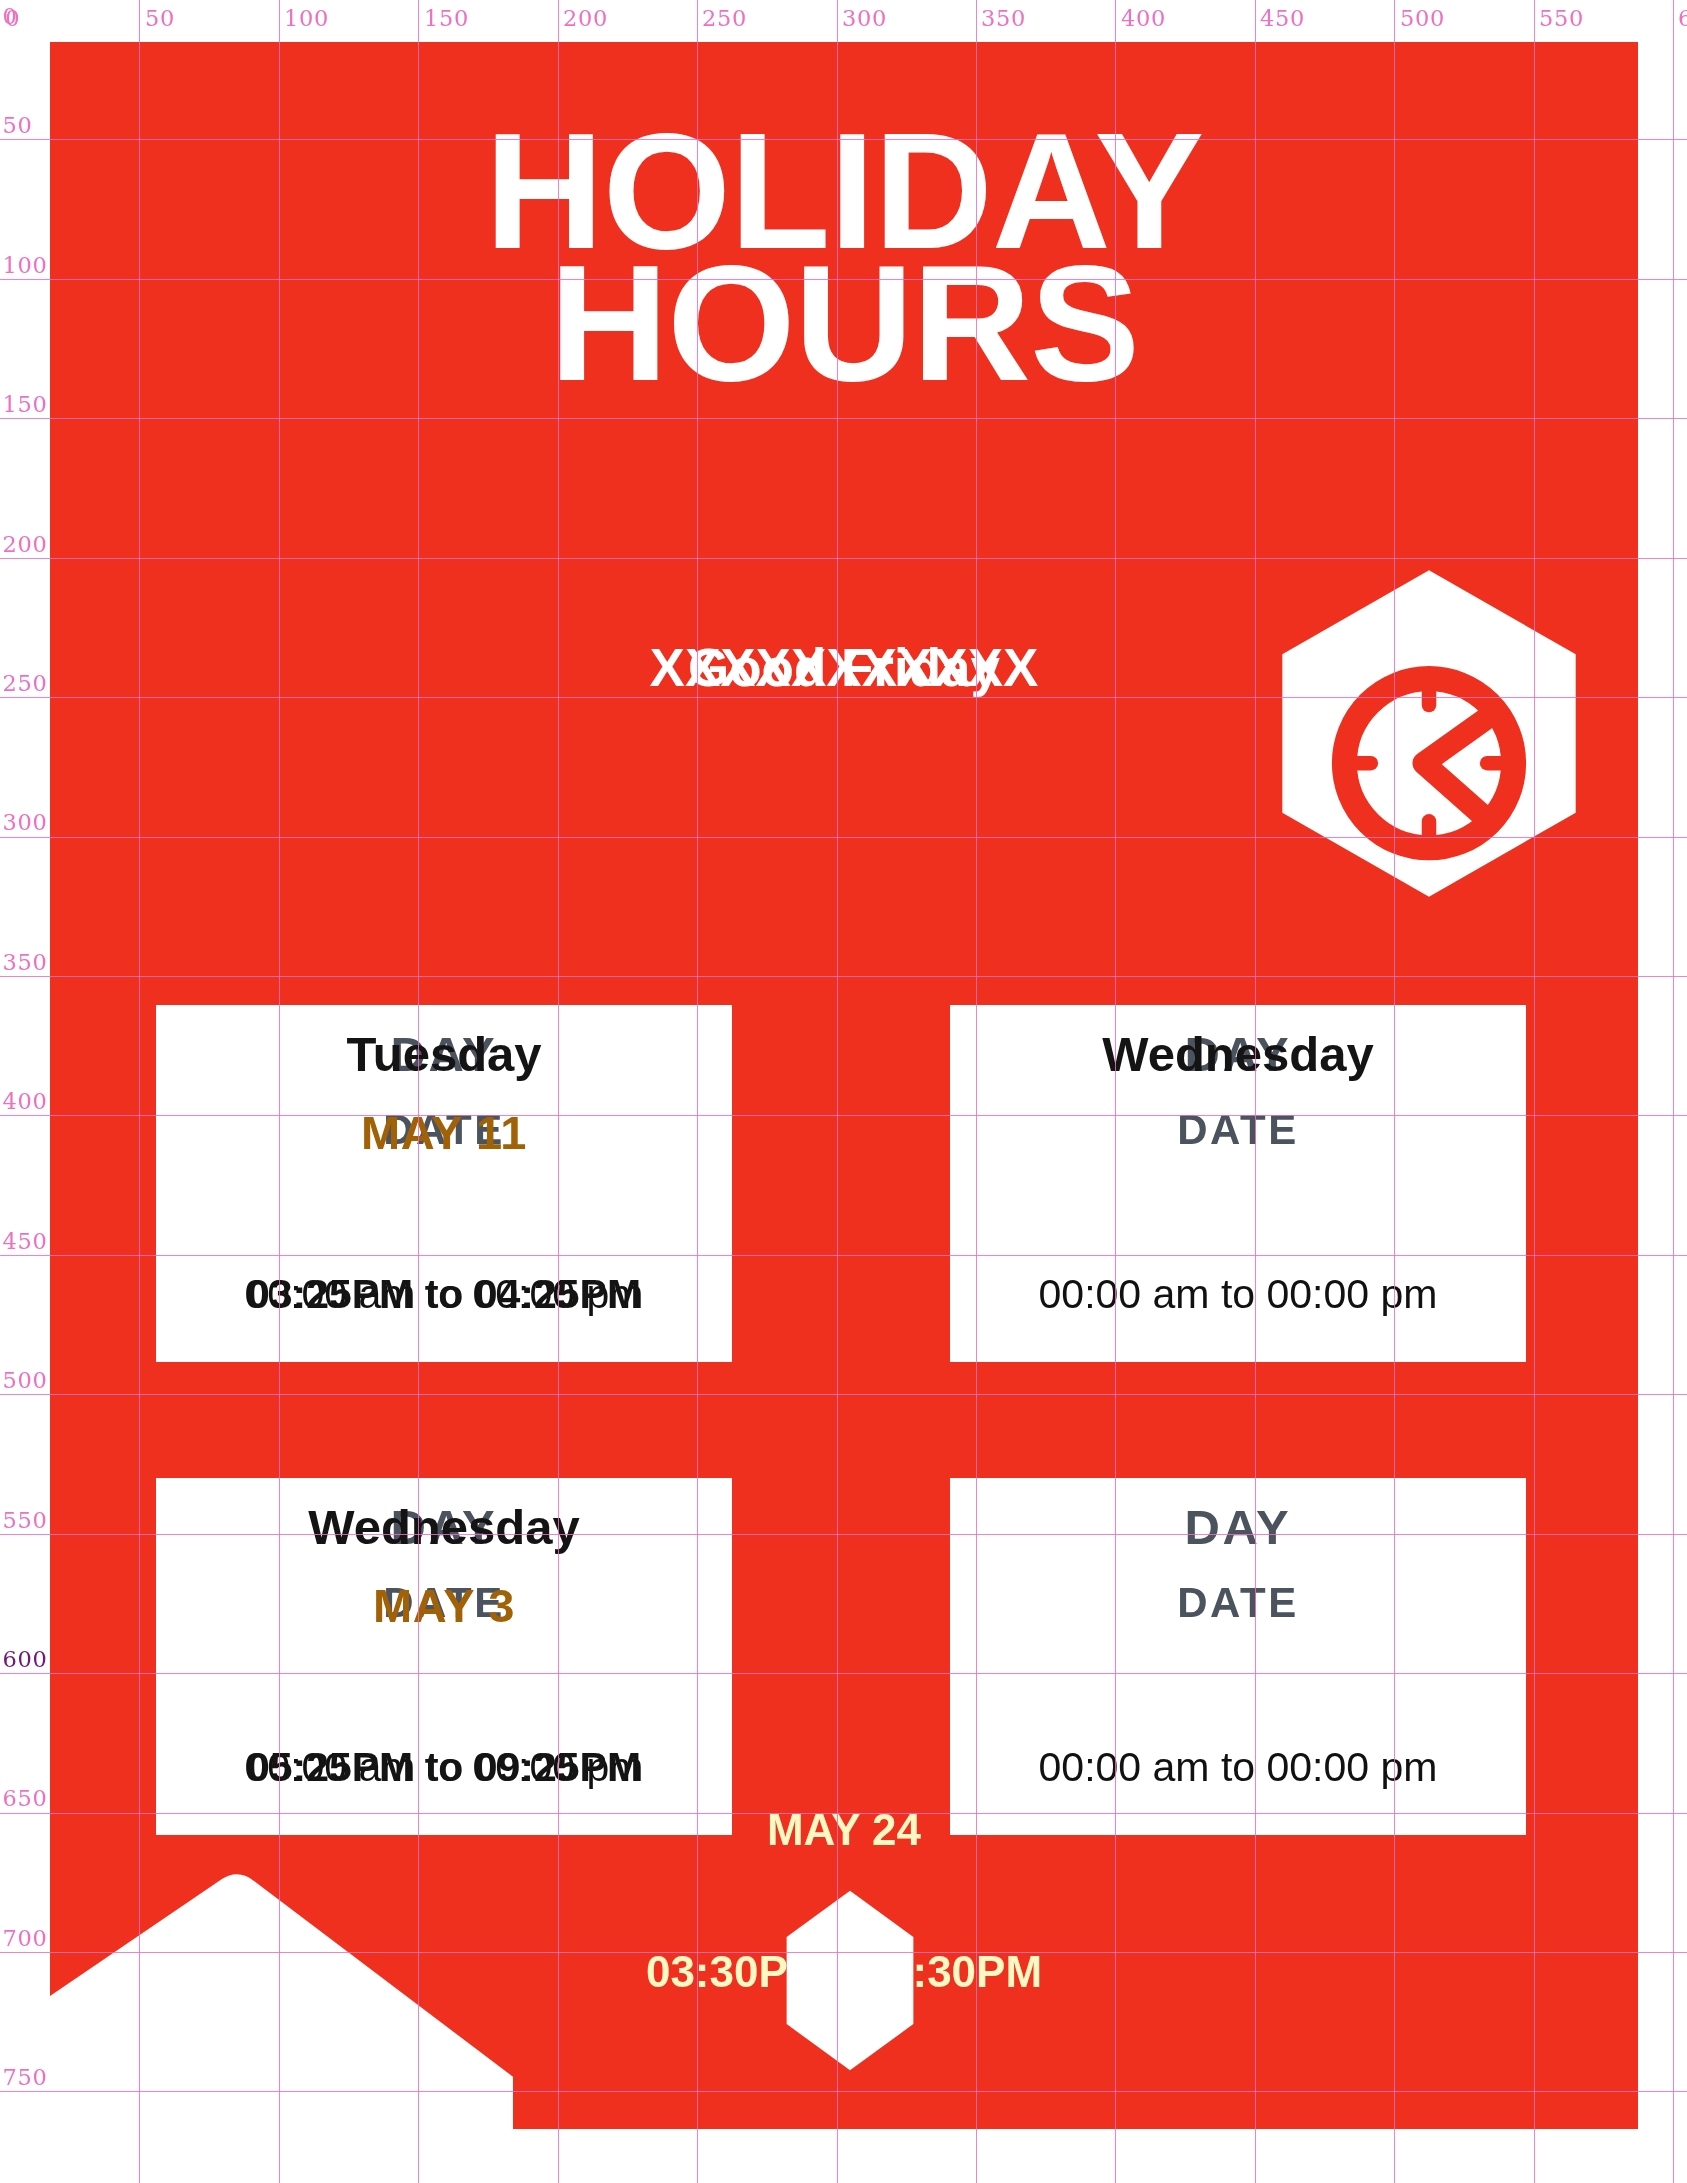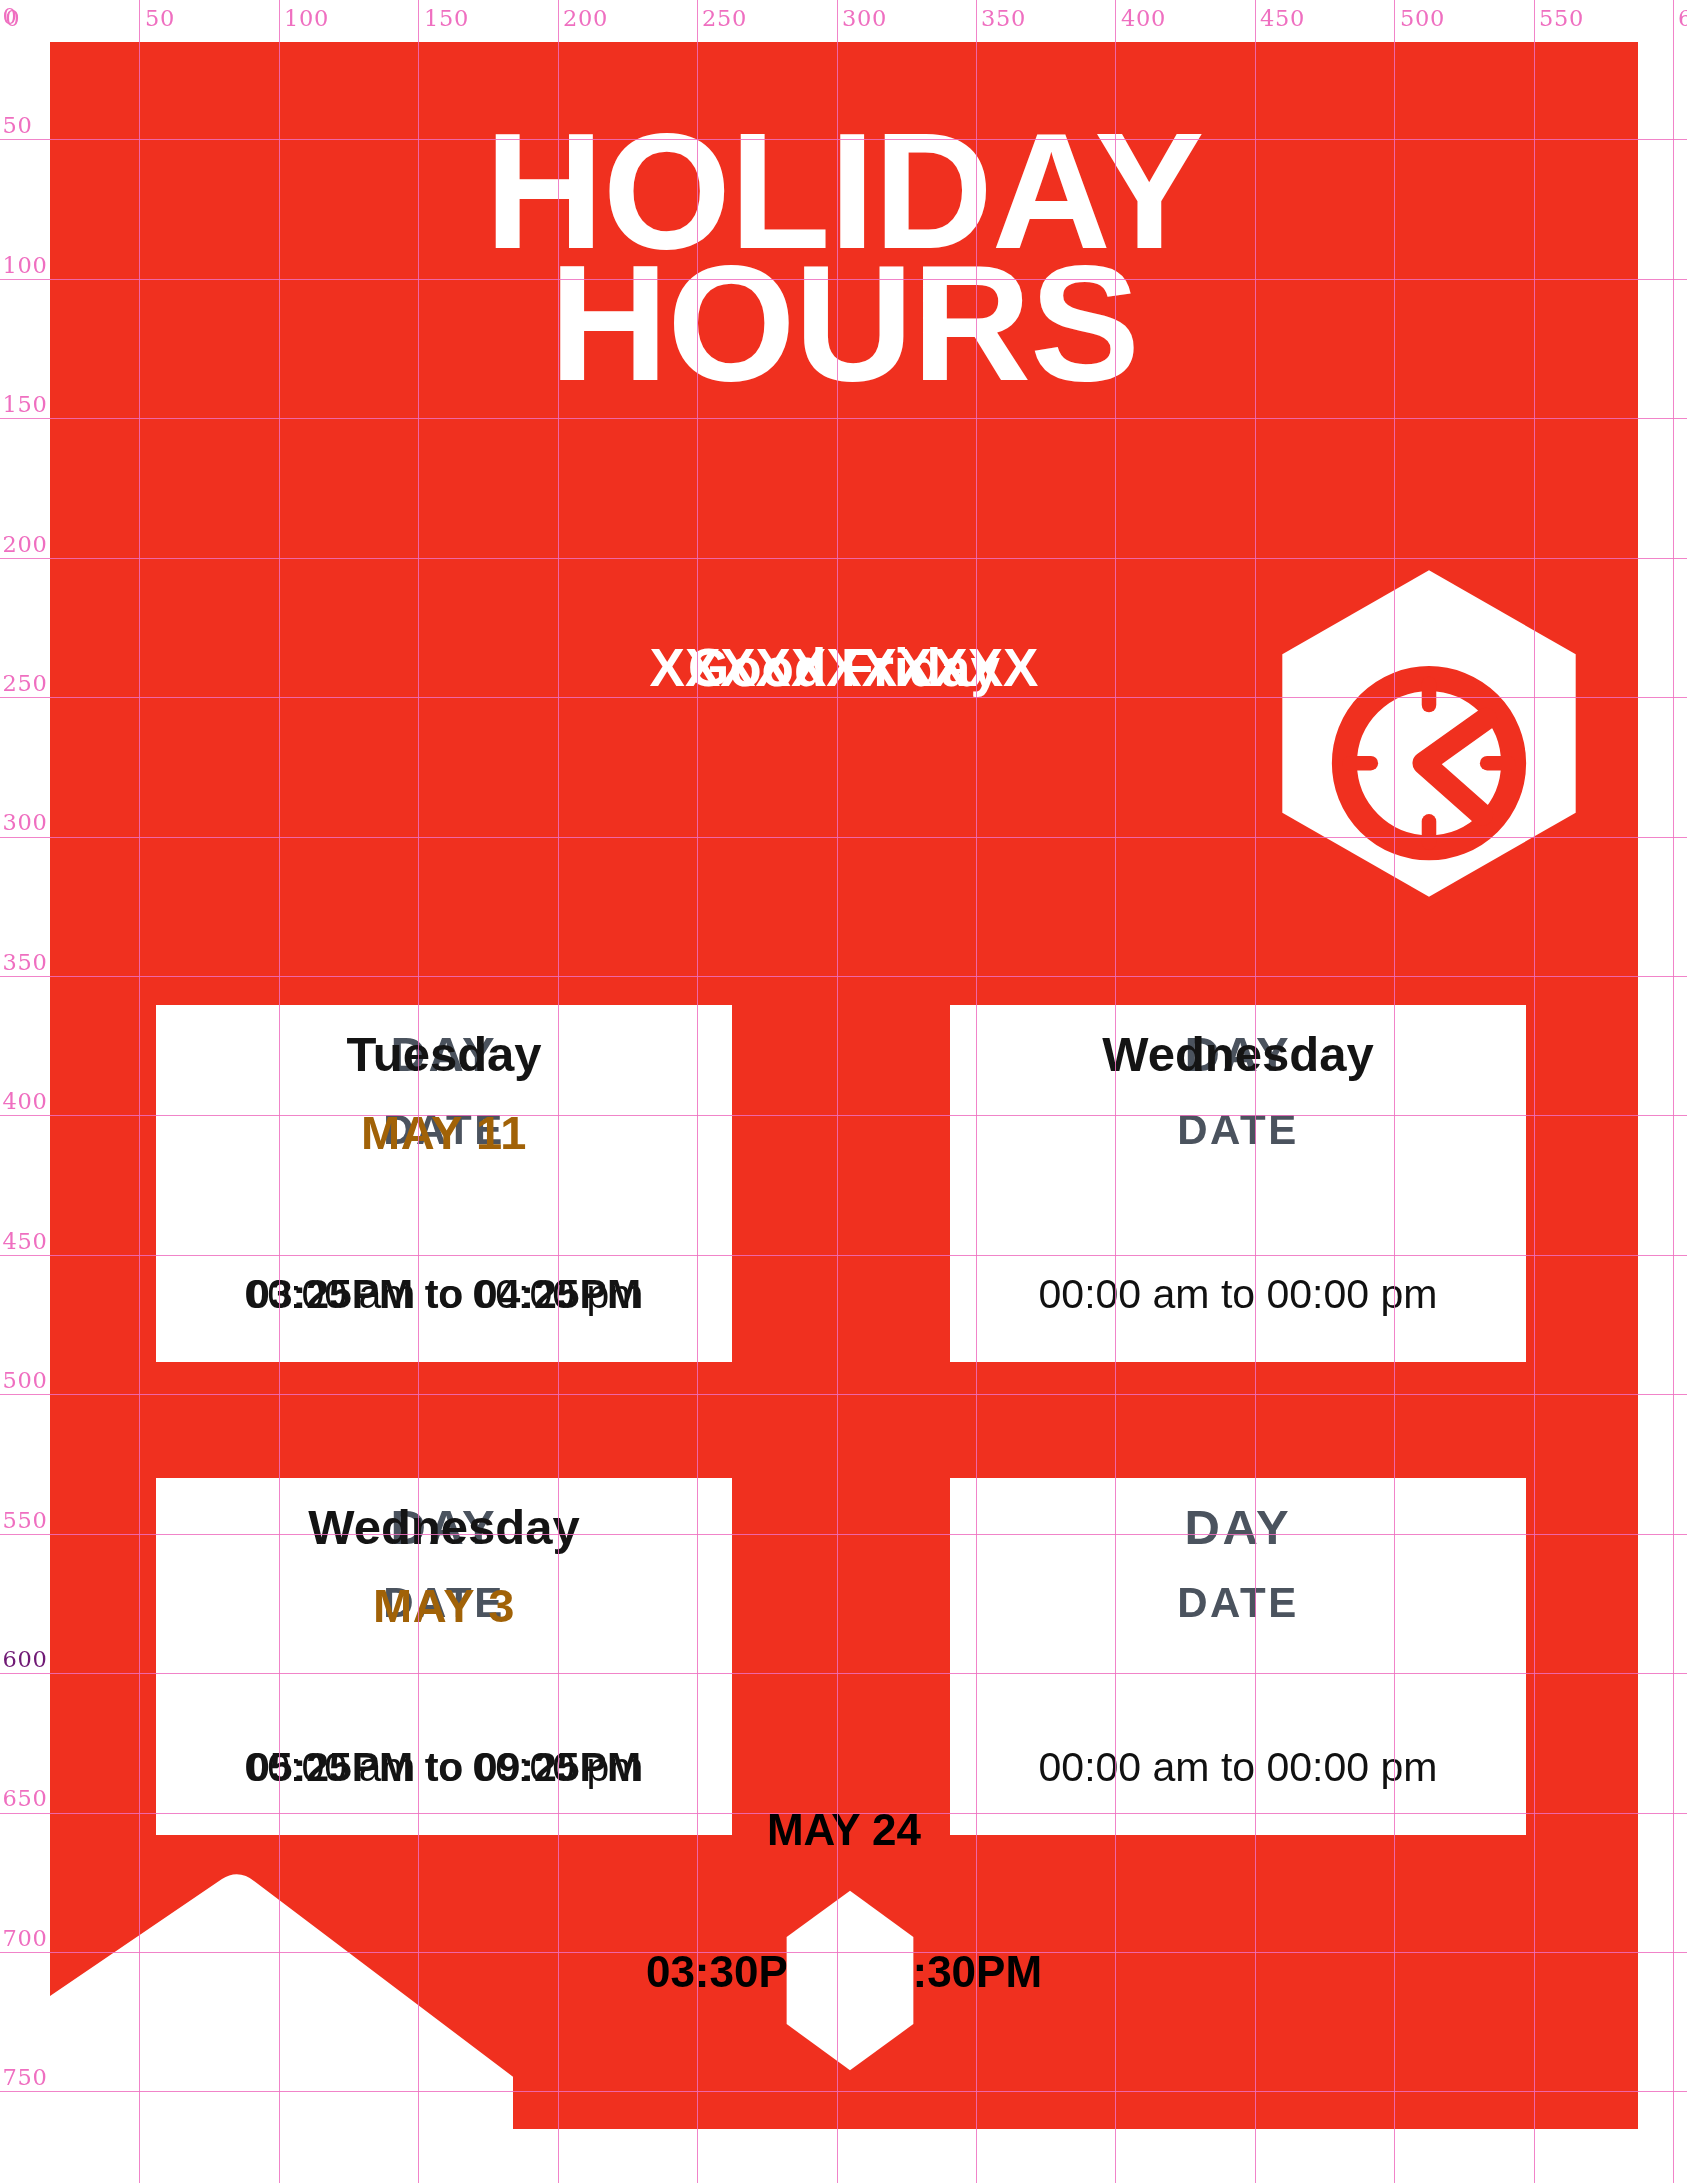--- a/index.html
+++ b/index.html
@@ -88,21 +88,21 @@
   .ph-day{color:#4b535e;font-size:49px;font-weight:bold;letter-spacing:2.6px;}
   .ph-date{color:#4b535e;font-size:42px;font-weight:bold;letter-spacing:2.6px;}
   .ph-time{color:#111111;font-size:41px;font-weight:normal;}
   .ov-day{color:#141414;font-size:49px;font-weight:bold;}
   .ov-date{color:#a16207;font-size:47px;font-weight:bold;letter-spacing:0.7px;}
   .ov-time{color:#141414;font-size:41px;font-weight:bold;}
 
   
   .stray{
     position:absolute;width:1588px;left:0;text-align:center;
-    color:#000000;font-weight:bold;white-space:nowrap;
+    color:#fef9c3;font-weight:bold;white-space:nowrap;
   }
   #stray-date{top:1763px;font-size:44px;}
   #stray-time{top:1905px;font-size:44px;}
 
   
   .deco{position:absolute;}
   #deco-chevron{left:0px;top:1780px;width:463px;height:331px;}
   #deco-hex{left:734px;top:1846px;width:132px;height:185px;}
 </style>
 </head>

